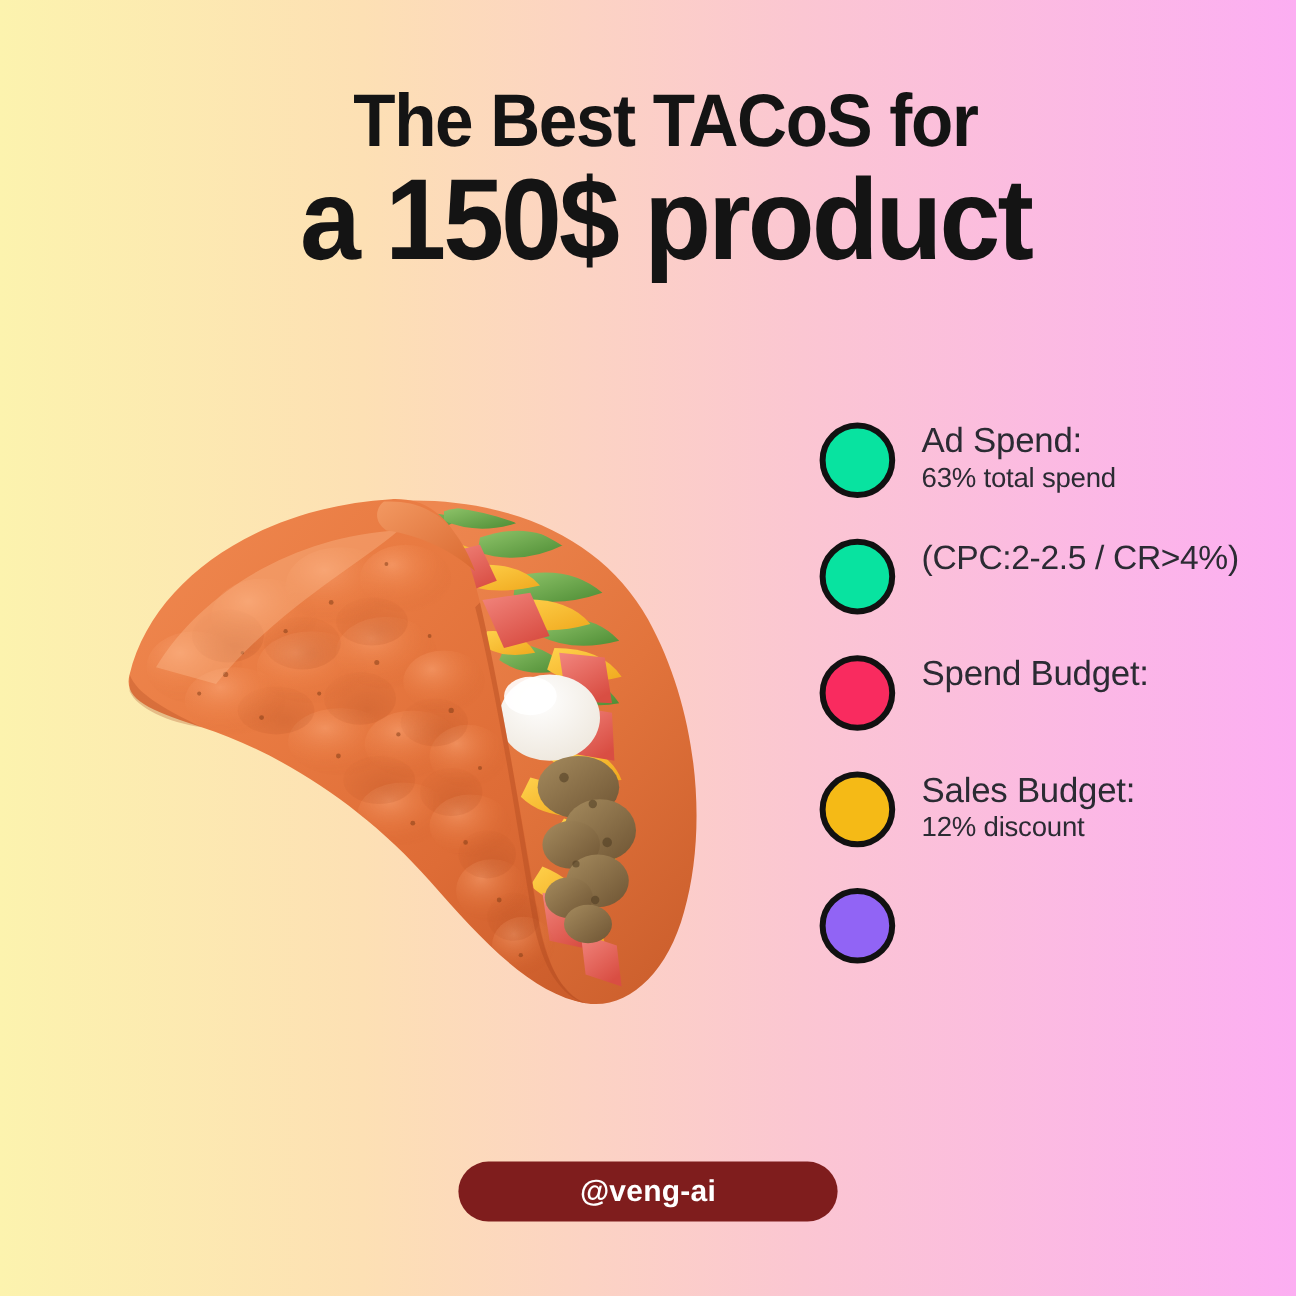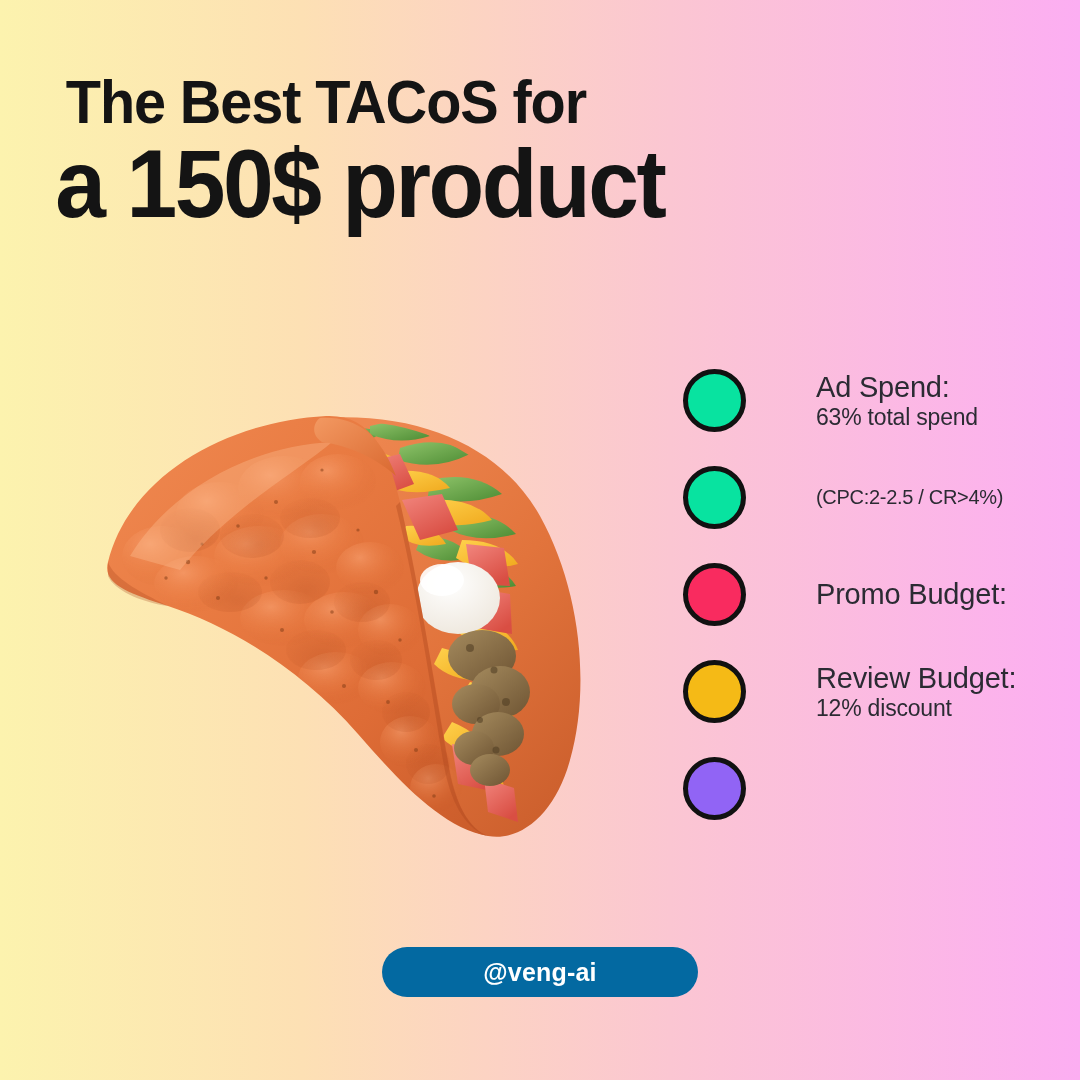--- a/index.html
+++ b/index.html
@@ -13,21 +13,21 @@
   body {
     font-family:"Liberation Sans", sans-serif;
     background:linear-gradient(90deg, #FCF3AE 0%, #FDE0B4 28%, #FBC6D2 62%, #FCAEF2 100%);
     position:relative;
   }
 
   
   #title-block {
     position:absolute;
     left:0; right:0; top:72px;
-    text-align:left;
+    text-align:center;
     color:#141414;
     z-index:5;
     padding-left:29px;
   }
   #title-line-1 {
     display:block;
     font-family:"Liberation Sans", sans-serif;
     font-weight:bold;
     font-size:62px;
     line-height:0.96;
@@ -56,23 +56,22 @@
 
   
   #legend {
     position:absolute;
     left:683px; top:352px;
     width:380px;
     z-index:5;
   }
   .legend-row {
     display:flex;
-    align-items:center;
+    align-items:flex-start;
     height:97px;
-    gap:48px;
   }
   .legend-dot {
     flex:0 0 auto;
     width:63px; height:63px;
     border-radius:50%;
     border:5px solid #111111;
   }
   .legend-text {
     margin-left:22px;
     color:#2B2B33;
@@ -85,21 +84,21 @@
     display:block;
     font-size:29px;
     letter-spacing:-0.2px;
   }
   .legend-secondary {
     display:block;
     font-size:23px;
     letter-spacing:-0.2px;
   }
   .legend-secondary.small {
-    font-size:20px;
+    font-size:28px;
     letter-spacing:-0.3px;
   }
 
   
   #handle-badge {
     position:absolute;
     left:382px; top:947px;
     width:316px; height:50px;
     background:#9164F5;
     border-radius:25px;
@@ -353,33 +352,33 @@
   <div class="legend-row">
     <span class="legend-dot" style="background:#08E3A0"></span>
     <span class="legend-text">
       <span class="legend-secondary small">(CPC:2-2.5 / CR&gt;4%)</span>
     </span>
   </div>
 
   <div class="legend-row">
     <span class="legend-dot" style="background:#F92B5F"></span>
     <span class="legend-text">
-      <span class="legend-primary">Promo Budget:</span>
+      <span class="legend-primary">Spend Budget:</span>
     </span>
   </div>
 
   <div class="legend-row">
     <span class="legend-dot" style="background:#F5BA16"></span>
     <span class="legend-text">
-      <span class="legend-primary">Review Budget:</span>
+      <span class="legend-primary">Sales Budget:</span>
       <span class="legend-secondary">12% discount</span>
     </span>
   </div>
 
   <div class="legend-row">
     <span class="legend-dot" style="background:#9164F5"></span>
   </div>
 
 </div>
 
-<div id="handle-badge" style="background: #0369a1;">
+<div id="handle-badge" style="background: #7f1d1d; margin-top: 21px;">
   <span id="handle-label" style="color: rgb(255, 255, 255);">@veng-ai</span>
 </div>
 
 </body></html>

